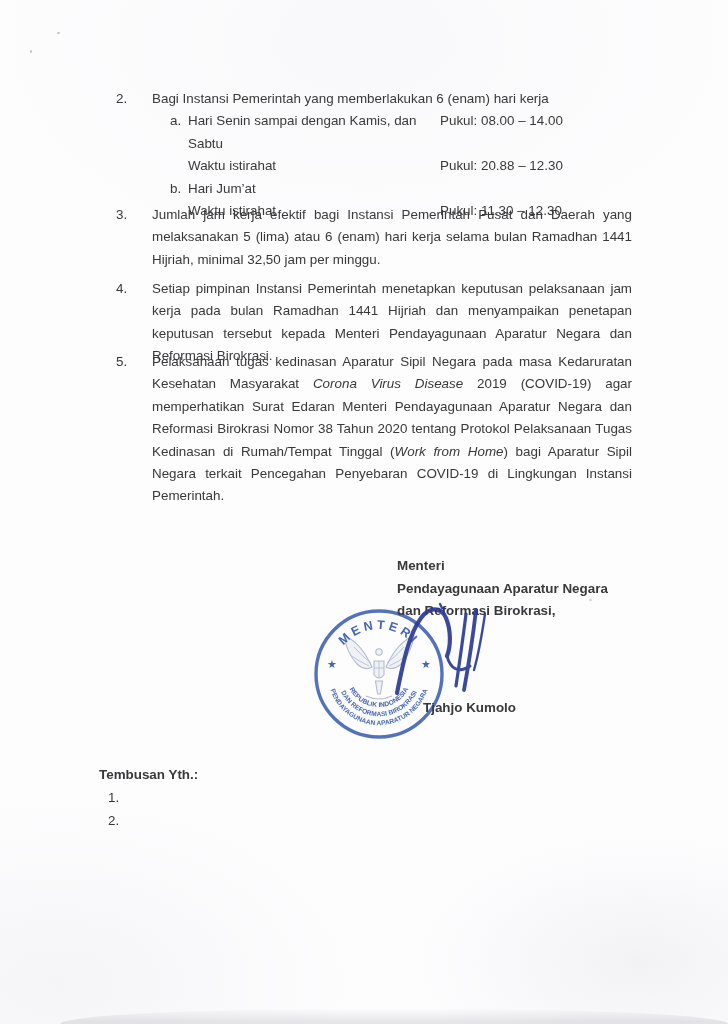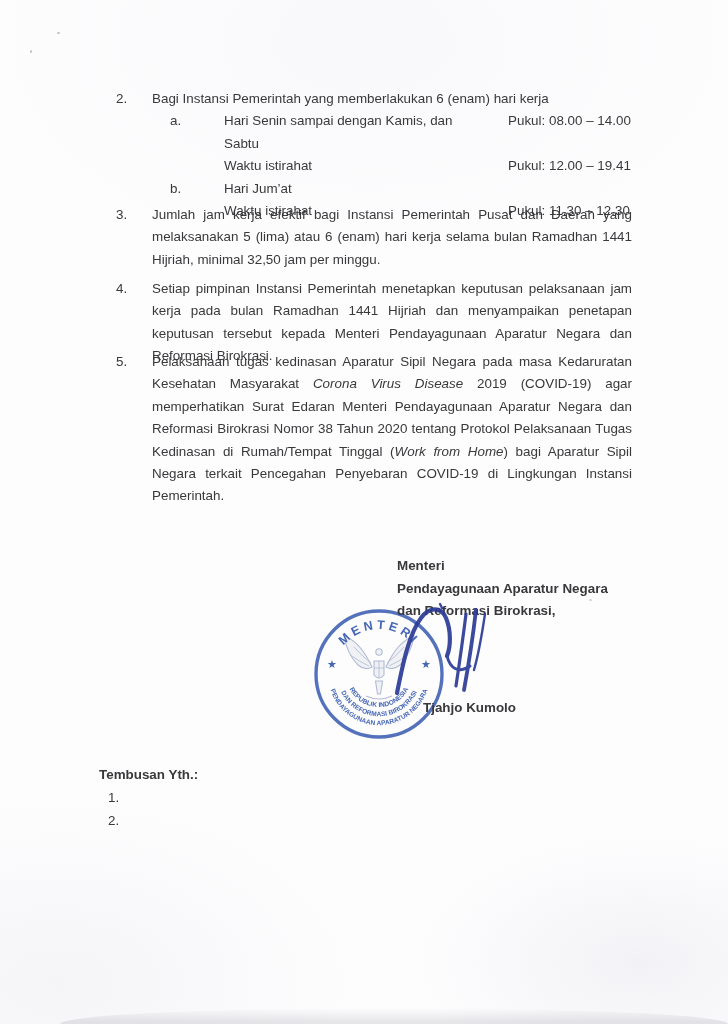--- a/index.html
+++ b/index.html
@@ -31,22 +31,22 @@
     border-radius: 50% 50% 0 0 / 100% 100% 0 0;
   }
 
   .num-item { position: absolute; left: 116px; width: 516px; display: flex; }
   .num-col { width: 36px; flex: 0 0 36px; }
   .item-body { flex: 1; }
   .just { text-align: justify; }
 
   .sched-row { display: flex; }
   .sched-label { width: 18px; flex: 0 0 18px; margin-left: 18px; }
-  .sched-day  { width: 252px; flex: 0 0 252px; margin-left: 36px; }
-  .sched-time { flex: 1; margin-left: 32px; }
+  .sched-day  { width: 252px; flex: 0 0 252px; }
+  .sched-time { flex: 1; }
 
   .closing { position: absolute; left: 114px; top: 480px; width: 514px; }
   .closing .indent { display:inline-block; width: 31px; }
 
   .sig-block { position: absolute; left: 397px; top: 555px; width: 240px; font-weight: 700; z-index: 4; line-height: 22.6px; }
   .sig-name  { position: absolute; left: 423px; top: 697px; font-weight: 700; z-index: 5; }
 
   .stamp-svg { position: absolute; left: 308px; top: 603px; z-index: 2; }
   .signature-svg { position: absolute; left: 382px; top: 596px; z-index: 6; }
 
@@ -69,21 +69,21 @@
     <div class="item-body">
       <div>Bagi Instansi Pemerintah yang memberlakukan 6 (enam) hari kerja</div>
       <div class="sched-row">
         <span class="sched-label">a.</span>
         <span class="sched-day">Hari Senin sampai dengan Kamis, dan Sabtu</span>
         <span class="sched-time">Pukul: 08.00 – 14.00</span>
       </div>
       <div class="sched-row">
         <span class="sched-label"></span>
         <span class="sched-day">Waktu istirahat</span>
-        <span class="sched-time">Pukul: 12.00 – 19.41</span>
+        <span class="sched-time">Pukul: 20.88 – 12.30</span>
       </div>
       <div class="sched-row">
         <span class="sched-label">b.</span>
         <span class="sched-day">Hari Jum’at</span>
       </div>
       <div class="sched-row">
         <span class="sched-label"></span>
         <span class="sched-day">Waktu istirahat</span>
         <span class="sched-time">Pukul: 11.30 – 12.30</span>
       </div>

